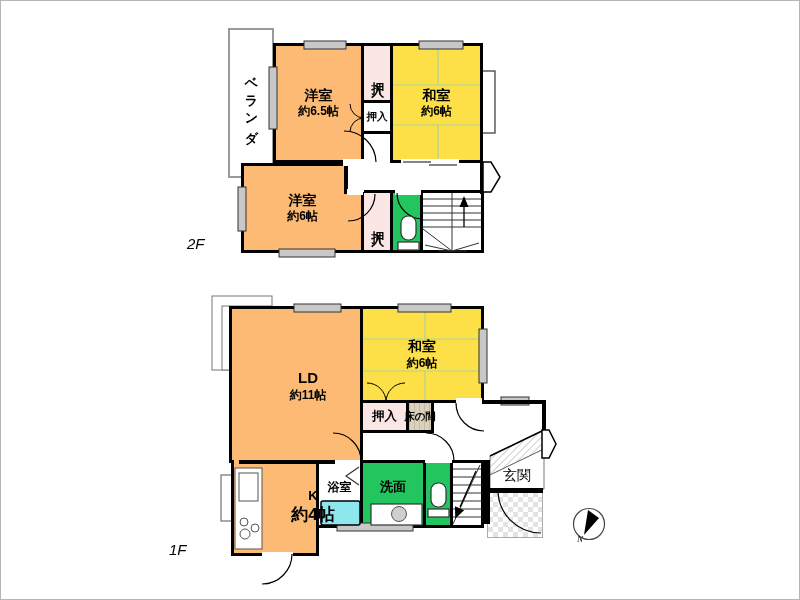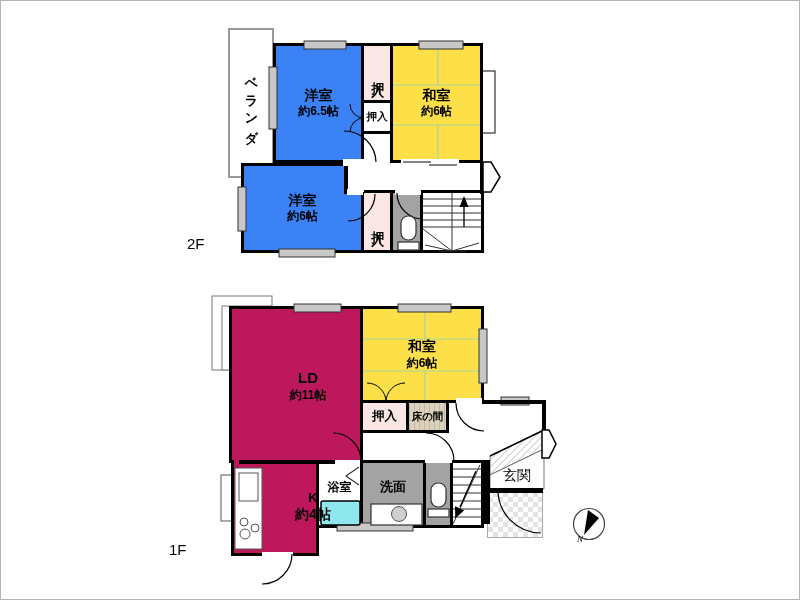--- a/index.html
+++ b/index.html
@@ -2,41 +2,41 @@
 <html><head>
 <meta charset="utf-8">
 <style>
   html,body{margin:0;padding:0;background:#fff;}
   .canvas{
     position:relative;width:800px;height:600px;background:#fff;
     border:1px solid #b5b5b5;box-sizing:border-box;overflow:hidden;
     font-family:"Liberation Sans","DejaVu Sans",sans-serif;color:#000;
   }
   .room{position:absolute;border:3px solid #000;box-sizing:border-box;}
-  .beige{background:#3b82f6;}
+  .beige{background:#fdba74;}
   .tatami{background:#fde047;}
   .pink{background:#FAE6E4;}
-  .tan{background:#be185d;padding-left:24px;}
-  .wet{background:#a3a3a3;}
+  .tan{background:#fdba74;padding-left:24px;}
+  .wet{background:#22c55e;}
   .white{background:#fff;}
   .tokonoma-bg{background:#DBD1BC;
     background-image:repeating-linear-gradient(90deg,#c4b9a1 0,#c4b9a1 1px,transparent 1px,transparent 5px);}
   .noTop{border-top:none;}
   .rlabel{position:relative;z-index:10;display:flex;flex-direction:column;align-items:center;
     justify-content:center;width:100%;height:100%;text-align:center;font-size:14px;
     line-height:1.25;font-weight:600;white-space:nowrap;}
   .rlabel .sz{font-size:12px;}
   .small{font-size:10.5px;}
   .vtext{writing-mode:vertical-rl;text-orientation:upright;letter-spacing:1px;}
   .veranda{position:absolute;left:227px;top:27px;width:46px;height:150px;
     border:2px solid #999;box-sizing:border-box;background:#fff;
     display:flex;align-items:center;justify-content:center;}
   .veranda span{writing-mode:vertical-rl;text-orientation:upright;font-size:13px;
     letter-spacing:3px;font-weight:600;}
-  .floorlabel{position:absolute;font-size:15px;font-weight:400;z-index:10;}
+  .floorlabel{position:absolute;font-size:15px;font-weight:400;z-index:10;font-style:italic;}
   .porch{position:absolute;left:486px;top:490px;width:56px;height:47px;
     border:1px solid #aaa;box-sizing:border-box;
     background-image:
       linear-gradient(45deg,#e3e3e3 25%,transparent 25%,transparent 75%,#e3e3e3 75%),
       linear-gradient(45deg,#e3e3e3 25%,transparent 25%,transparent 75%,#e3e3e3 75%);
     background-size:10px 10px;background-position:0 0,5px 5px;background-color:#fff;}
   .genkan-label{position:absolute;left:489px;top:464px;width:54px;height:22px;z-index:10;
     display:flex;align-items:center;justify-content:center;font-size:14px;font-weight:400;}
   svg.layer{position:absolute;left:0;top:0;width:800px;height:600px;pointer-events:none;}
 </style>
@@ -112,27 +112,27 @@
   </div>
   <div class="room tatami" style="left:359px;top:305px;width:124px;height:97px">
     <div class="rlabel">
         <span>和室</span>
     <span class="sz">約6帖</span>
       </div>
   </div>
   <div class="room pink" style="left:359px;top:399px;width:49px;height:33px">
     <div class="rlabel" style="font-size:12.5px">押入</div>
   </div>
-  <div class="room tokonoma-bg" style="left:405px;top:399px;width:43px;height:33px">
+  <div class="room tokonoma-bg" style="left:405px;top:399px;width:28px;height:33px">
     <div class="rlabel small">床の間</div>
   </div>
   <div class="room tan noTop" style="left:230px;top:459px;width:88px;height:96px">
     <div class="rlabel" style="font-size:13px;padding-left:26px">
         <span>K</span>
-    <span class="sz" style="font-size:14px">約4帖</span>
+    <span class="sz" style="font-size:17px">約4帖</span>
       </div>
   </div>
   <div class="room white noTop" style="left:315px;top:459px;width:47px;height:68px">
     <div class="rlabel" style="font-size:12px;justify-content:flex-start;padding-top:20px">浴室</div>
   </div>
   <div class="room wet" style="left:359px;top:459px;width:66px;height:68px">
     <div class="rlabel" style="font-size:13px;justify-content:flex-start;padding-top:16px">洗面</div>
   </div>
   <div class="room wet" style="left:422px;top:459px;width:30px;height:68px"></div>
   <div class="room white" style="left:449px;top:459px;width:34px;height:68px"></div>

